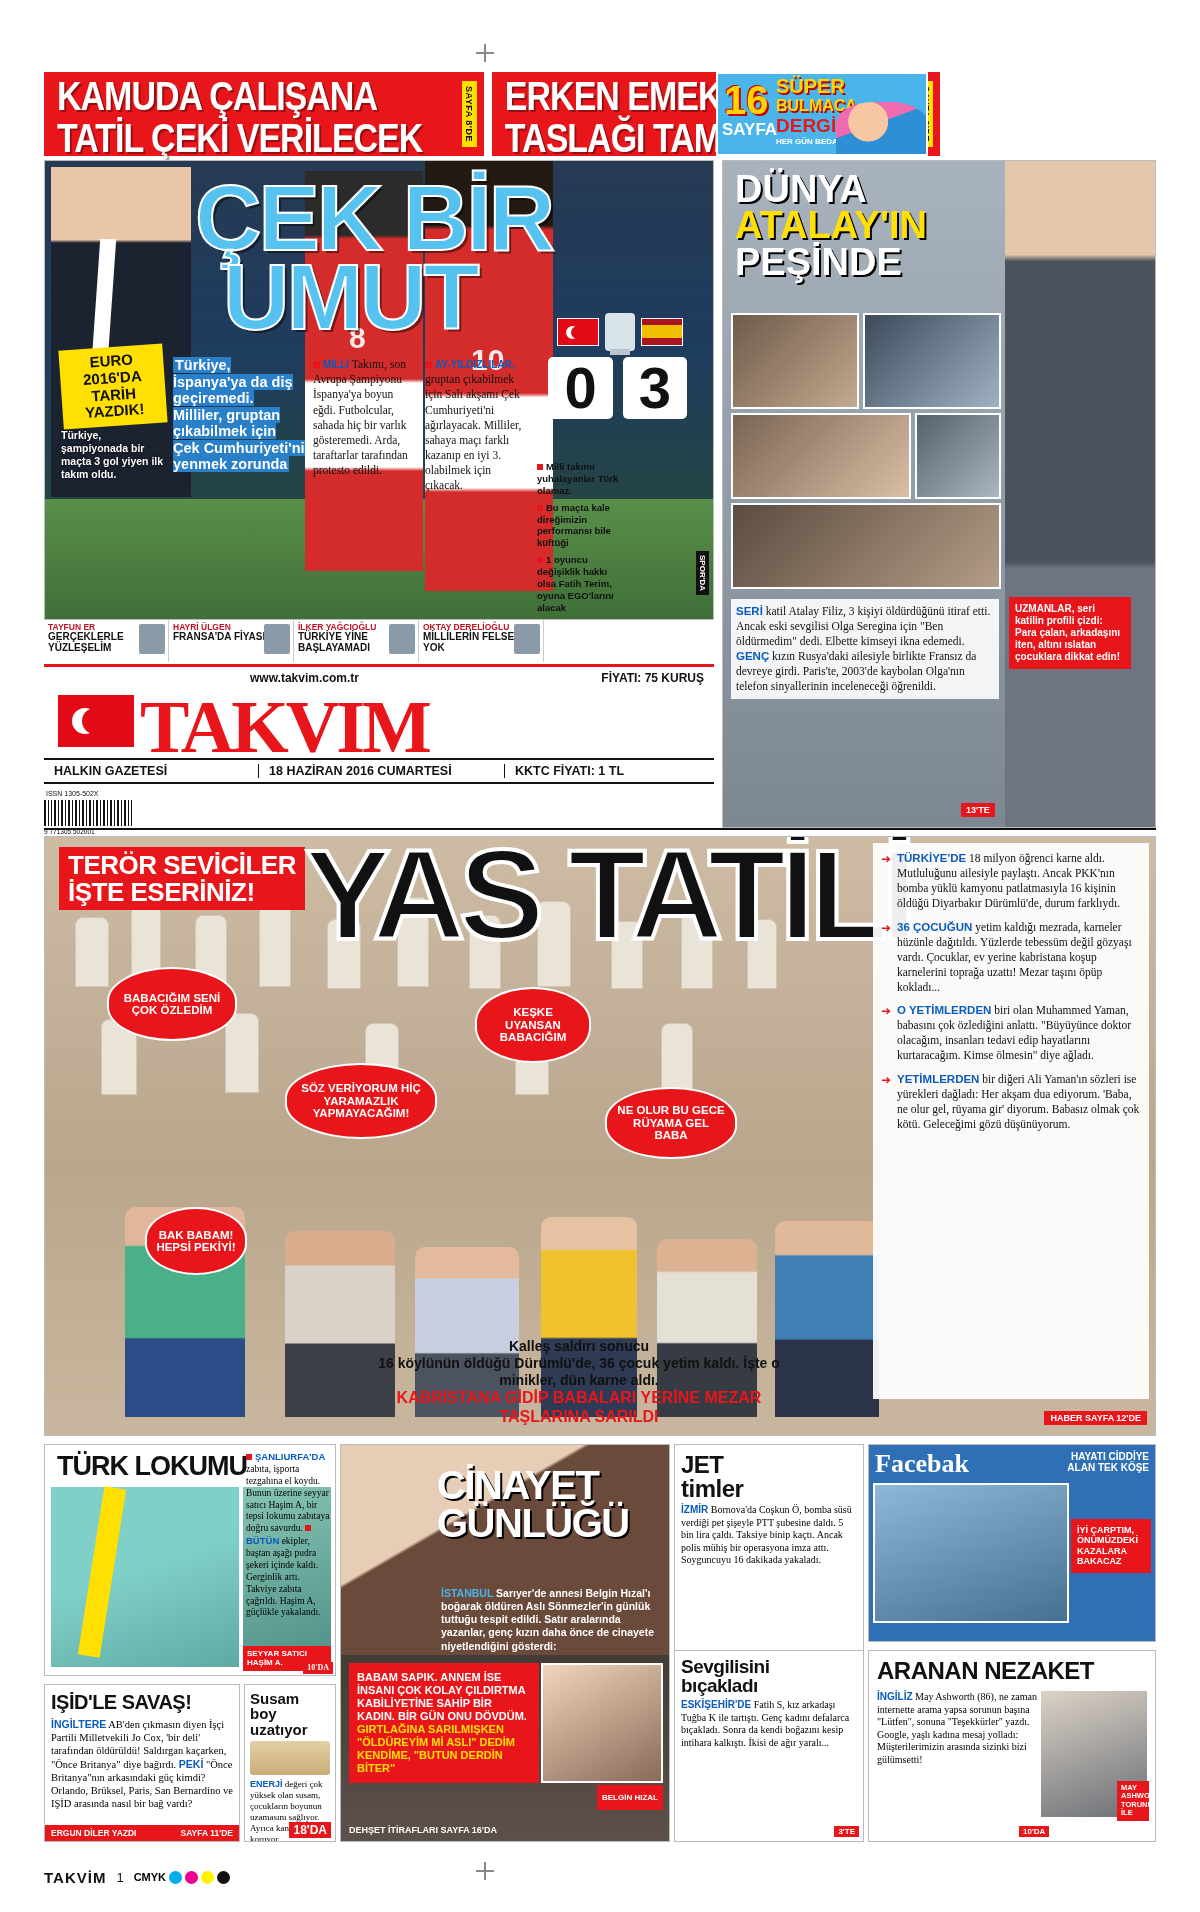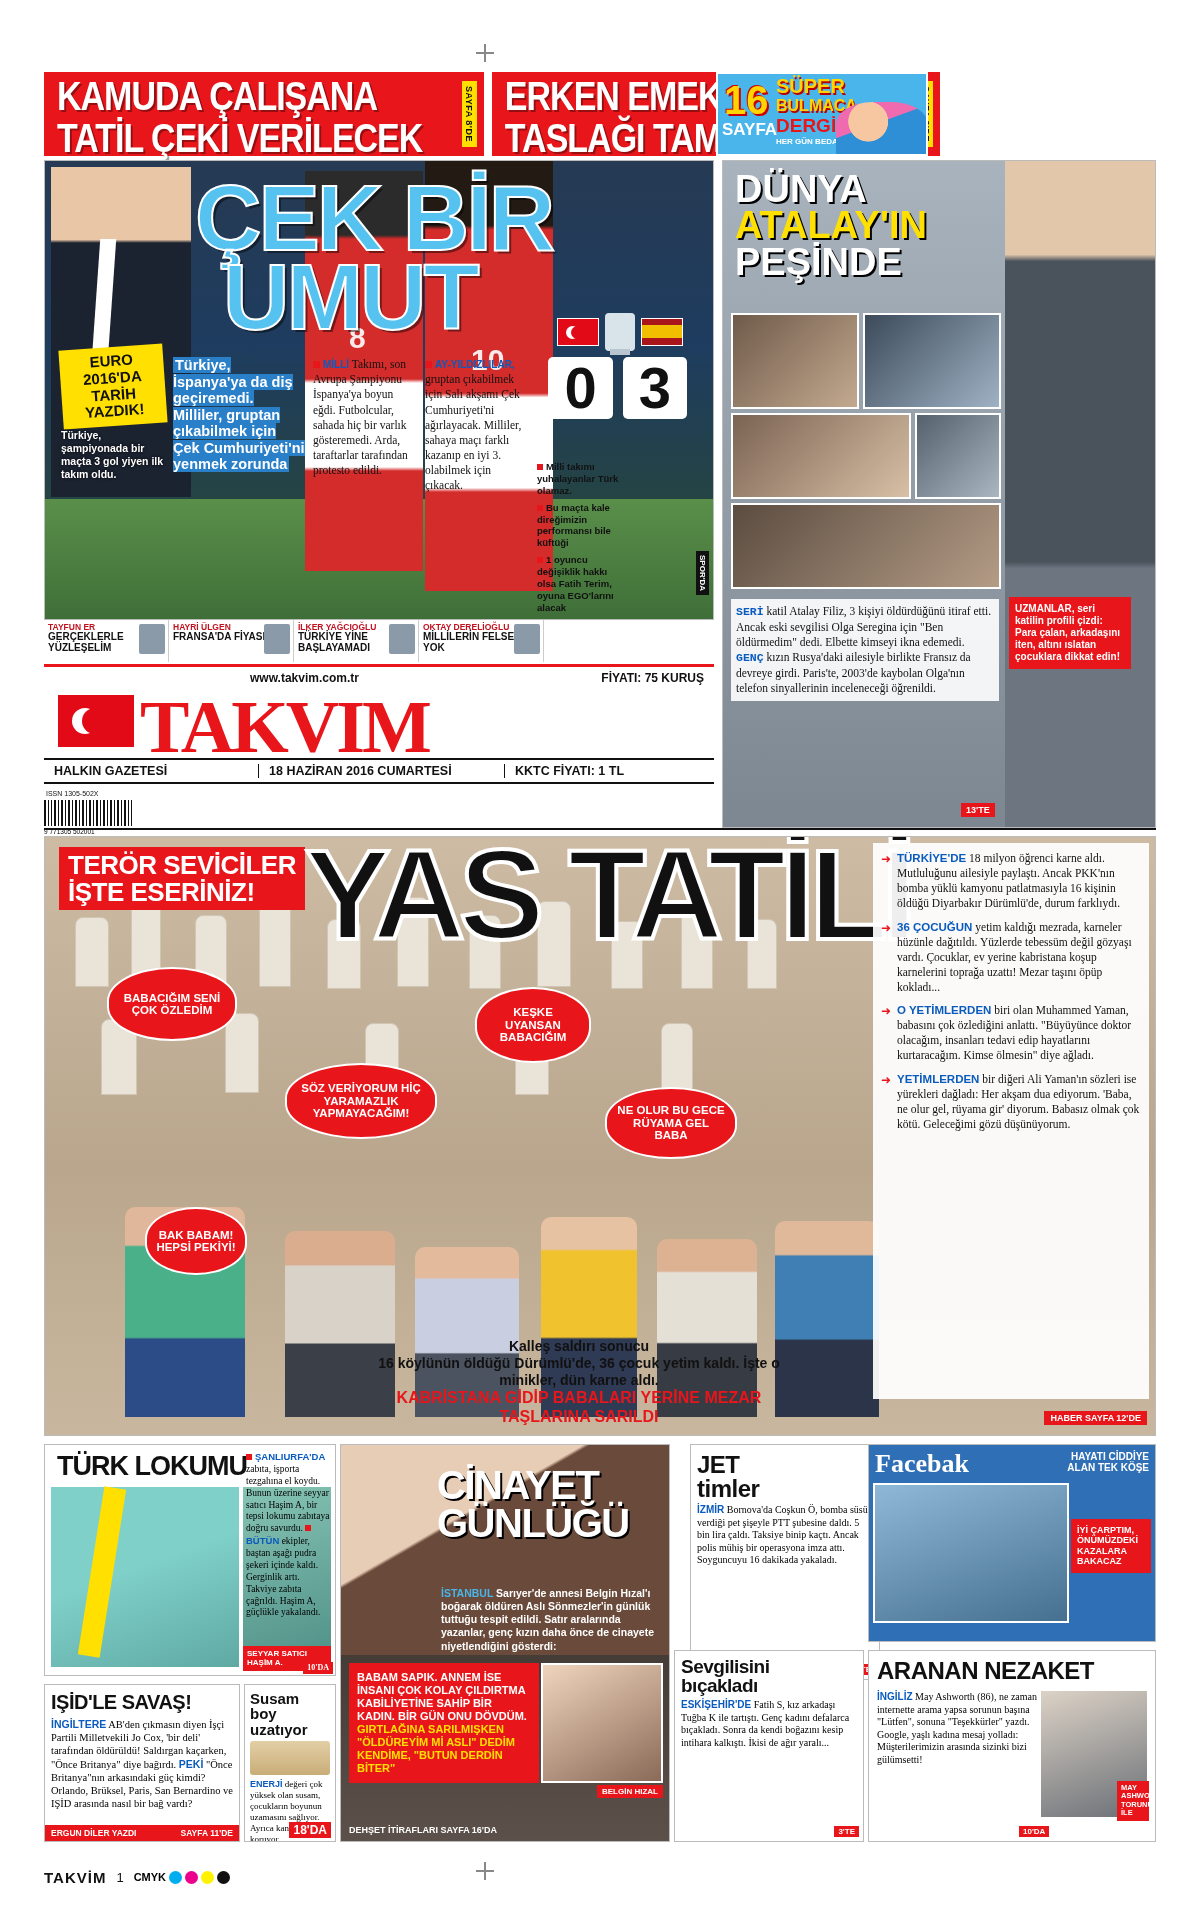--- a/index.html
+++ b/index.html
@@ -158,21 +158,21 @@
   .ph2{left:132px;top:0;width:138px;height:96px;background:linear-gradient(135deg,#3c4a5a,#9fb2c4);}
   .ph3{left:0;top:100px;width:180px;height:86px;background:linear-gradient(135deg,#7a6352,#d8c0a6);}
   .ph4{left:184px;top:100px;width:86px;height:86px;background:linear-gradient(135deg,#55606d,#aab6c2);}
   .ph5{left:0;top:190px;width:270px;height:86px;background:linear-gradient(135deg,#5b4c40,#b49c86);}
   .redNote {
     position:absolute; left:286px; top:436px; width:122px; background:#e8161b; color:#fff;
     font-size:10px; line-height:1.2; font-weight:bold; padding:6px;
   }
   .atalayTxt { position:absolute; left:8px; top:438px; width:268px; font-family:"Liberation Serif",serif;
      font-size:11.5px; line-height:1.3; color:#111; background:rgba(255,255,255,.9); padding:5px; }
-  .atalayTxt .k{ color:#0a5bbf; font-weight:bold; font-family:Liberation Mono, monospace;margin-top:9px;}
+  .atalayTxt .k{ color:#0a5bbf; font-weight:bold; font-family:Liberation Sans, sans-serif;margin-top:9px;}
   .pg13 { position:absolute; left:238px; bottom:10px; background:#e8161b; color:#fff; font-size:9px; font-weight:bold; padding:2px 5px;}
 
   
   .mid { position:absolute; left:44px; top:836px; width:1112px; height:600px; border:1px solid #bbb; overflow:hidden;
      background:linear-gradient(180deg,#cdbba4 0%, #b9a68d 55%, #c8b79e 100%); }
   .graves { position:absolute; inset:0; }
   .grave { position:absolute; background:#e9e3d8; border:1px solid #cfc6b6; border-radius:8px 8px 0 0; }
   .teror {
     position:absolute; left:14px; top:10px; background:#e8161b; color:#fff; font-weight:bold;
     font-size:26px; line-height:1.02; padding:5px 9px; letter-spacing:-.5px;
@@ -243,24 +243,24 @@
   .c-cinayet { left:296px; top:0; width:330px; height:398px; background:linear-gradient(180deg,#2a2420,#5c514a); }
   .cinPhoto{position:absolute;left:0;top:0;width:100%;height:210px;background:linear-gradient(150deg,#e8cdb6 0 35%,#6a4a3a 36% 100%);}
   .cinTitle { position:absolute; left:96px; top:22px; color:#fff; font-weight:bold; font-size:40px; line-height:.94;
      text-shadow:2px 2px 0 #000; letter-spacing:-1.5px;}
   .cinLead { position:absolute; left:100px; top:142px; width:222px; color:#fff; font-size:10.5px; line-height:1.25; font-weight:bold;}
   .cinLead .k{color:#49b5ea;}
   .cinQuote { position:absolute; left:8px; top:218px; width:190px; background:#e8161b; color:#fff;
      font-size:11px; font-weight:bold; line-height:1.18; padding:8px;}
   .cinQuote .y{ color:#ffe000; }
   .cinPhoto2 { position:absolute; right:6px; top:218px; width:122px; height:120px; background:linear-gradient(150deg,#f0d5bd,#8a6a58); border:2px solid #fff;}
-  .belginTag{position:absolute;right:6px;top:340px;background:#e8161b;color:#fff;font-size:8px;font-weight:bold;padding:2px 5px;}
+  .belginTag{position:absolute;right:6px;top:340px;background:#e8161b;color:#fff;font-size:8px;font-weight:bold;padding:8px 5px;}
   .cinFoot { position:absolute; left:8px; bottom:6px; color:#fff; font-size:9px; font-weight:bold;}
 
-  .c-jet { left:630px; top:0; width:190px; height:236px;margin-left:16px; }
+  .c-jet { left:630px; top:0; width:190px; height:236px; }
   .jetTitle{ font-size:24px; font-weight:bold; color:#111; padding:8px 6px 0; line-height:.98; letter-spacing:-.5px;}
   .jetBody{ padding:4px 6px; font-family:"Liberation Serif",serif; font-size:10px; line-height:1.25;}
   .jetBody .k{color:#0a5bbf;font-weight:bold;font-family:"Liberation Sans",sans-serif;}
   .jetFoot{position:absolute;right:4px;bottom:4px;background:#e8161b;color:#fff;font-size:8px;font-weight:bold;padding:1px 4px;}
 
   .c-bicak { left:630px; top:206px; width:190px; height:192px; }
   .bicakTitle{ font-size:19px; font-weight:bold; color:#111; padding:6px 6px 0; line-height:1.0; letter-spacing:-.5px;}
   .bicakBody{ padding:4px 6px; font-family:"Liberation Serif",serif; font-size:10px; line-height:1.25;}
   .bicakBody .k{color:#0a5bbf;font-weight:bold;font-family:"Liberation Sans",sans-serif;}
   .bicakFoot{position:absolute;right:4px;bottom:4px;background:#e8161b;color:#fff;font-size:8px;font-weight:bold;padding:1px 4px;}

